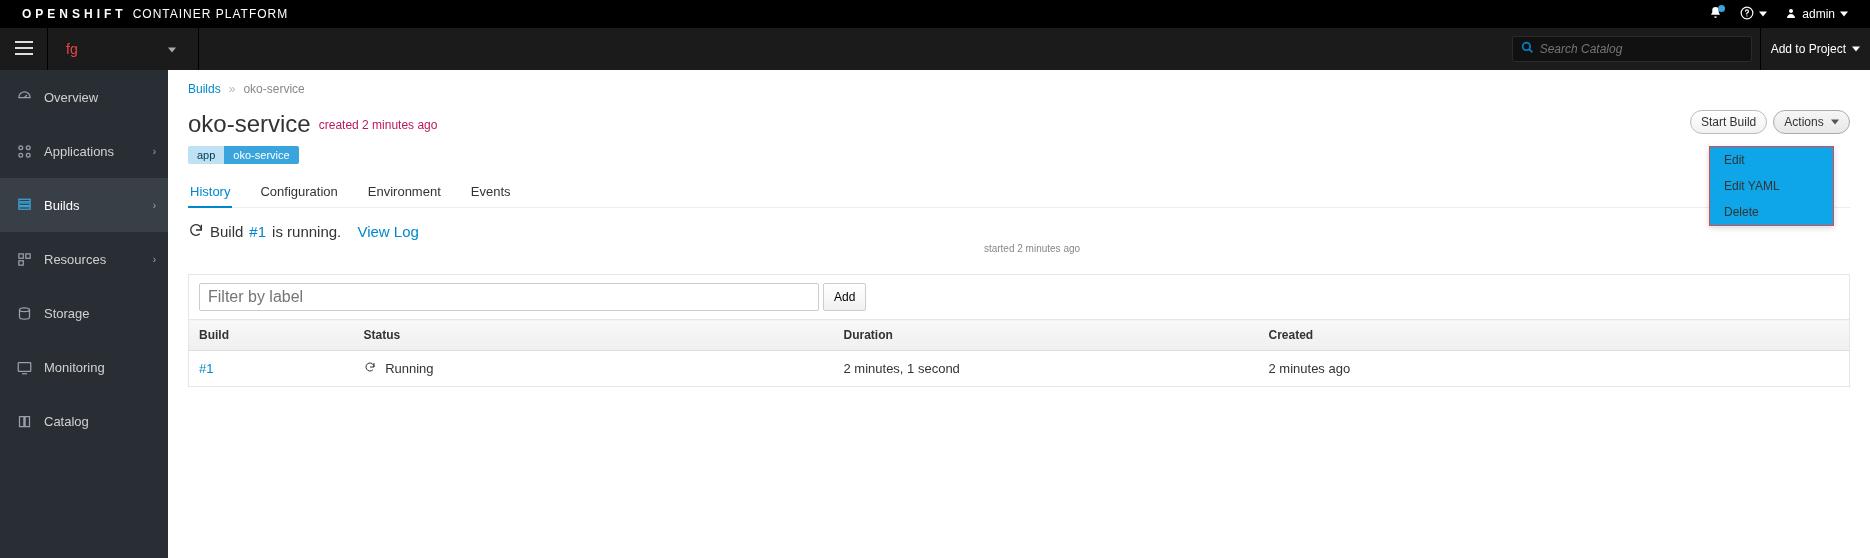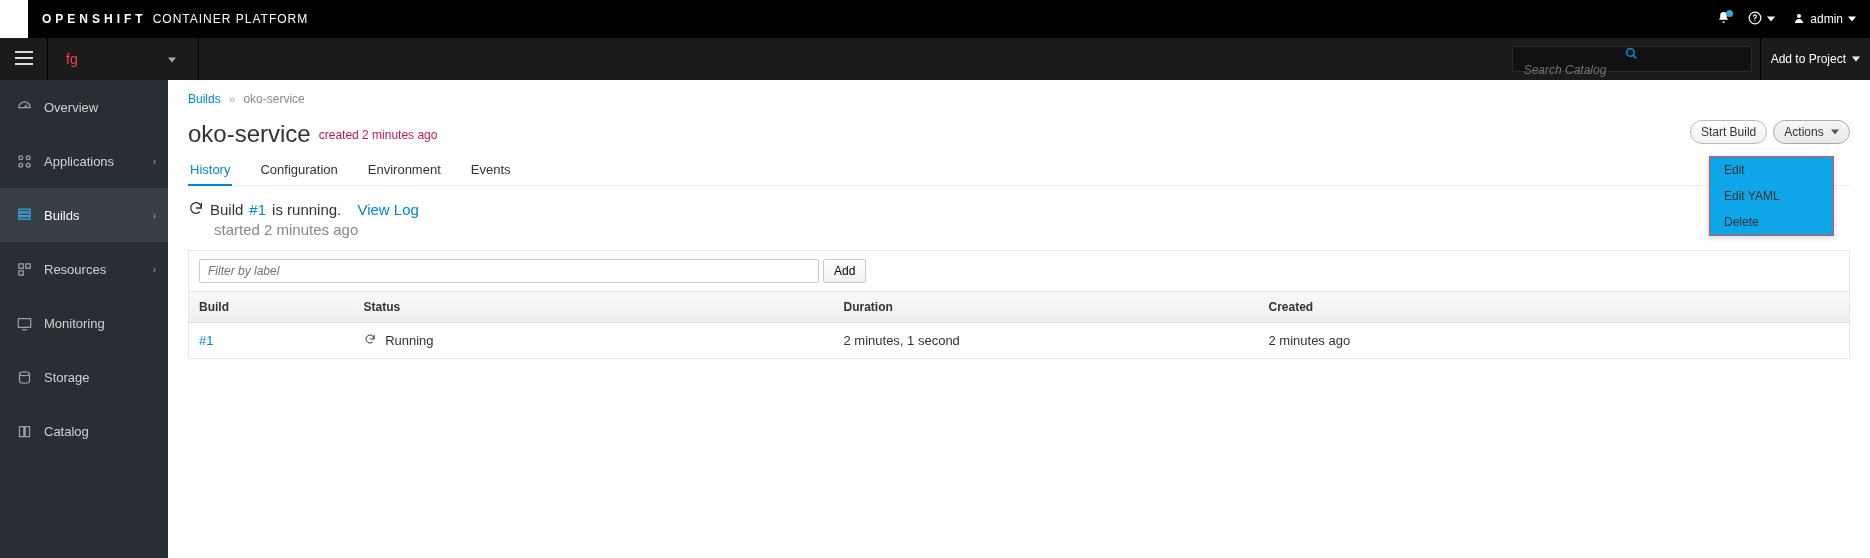--- a/index.html
+++ b/index.html
@@ -1,33 +1,33 @@
 <!DOCTYPE html>
 <html><head>
 <meta charset="utf-8">
 <style>
   * { box-sizing: border-box; margin: 0; padding: 0; }
   body { font-family: "Helvetica Neue", Arial, sans-serif; font-size: 13px; color: #333; background: #fff; width: 1870px; }
 
   
-  .masthead { background: #000; color: #fff; height: 38px; display: flex; align-items: center; padding: 0 14px; font-size: 12px; margin-left: 28px; }
+  .masthead { background: #000; color: #fff; height: 28px; display: flex; align-items: center; padding: 0 22px; font-size: 12px; }
   .masthead .brand { letter-spacing: 4px; font-weight: 700; font-size: 12px; }
   .masthead .brand-sub { font-weight: 300; letter-spacing: 1px; margin-left: 6px; font-size: 12px; }
   .masthead .spacer { flex: 1; }
   .masthead .mh-item { margin-left: 18px; display: flex; align-items: center; gap: 5px; cursor: pointer; font-size: 12px; }
   .mh-bell { position: relative; }
   .mh-bell .dot { position: absolute; top: -1px; right: -3px; width: 7px; height: 7px; background: #39a5dc; border-radius: 50%; }
 
   
   .contextbar { background: #1b1b1b; height: 42px; display: flex; align-items: center; color: #d0d0d0; font-size: 13px; }
   .hamburger-cell { width: 48px; height: 100%; display: flex; align-items: center; justify-content: center; border-right: 1px solid #000; cursor: pointer; }
   .hamburger-cell svg { stroke: #ddd; }
   .project-select { height: 100%; display: flex; align-items: center; padding: 0 22px 0 18px; cursor: pointer; gap: 90px; font-size: 14px; color: #ef4444; border-right: 1px solid #000; min-width: 150px; }
   .context-spacer { flex: 1; }
-  .search-wrap { display: flex; align-items: center; background: #111; border: 1px solid #2a2a2a; border-radius: 2px; height: 26px; padding: 0 8px; width: 240px; margin-right: 8px; flex-direction: column; }
+  .search-wrap { display: flex; align-items: center; background: #111; border: 1px solid #2a2a2a; border-radius: 2px; height: 26px; padding: 0 8px; width: 240px; margin-right: 8px; }
   .search-wrap input { background: transparent; border: none; outline: none; color: #ccc; font-size: 12px; font-style: italic; width: 100%; }
   .add-proj { height: 100%; display: flex; align-items: center; padding: 0 10px; color: #fff; font-size: 12px; cursor: pointer; border-left: 1px solid #000; gap: 6px; }
 
   
   .layout { display: flex; }
   .sidebar { width: 168px; background: #292e34; color: #d1d1d1; min-height: 488px; }
   .side-item { display: flex; align-items: center; height: 54px; padding: 17px 16px; cursor: pointer; font-size: 13px; color: #d1d1d1; gap: 12px; position: relative; }
   .side-item.active { background: #383f47; color: #fff; }
   .side-item .chev { position: absolute; right: 12px; font-size: 10px; color: #aaa; }
   .side-icon { width: 16px; height: 16px; display: inline-flex; align-items: center; justify-content: center; }
@@ -56,25 +56,25 @@
 
   
   .tabs { display: flex; gap: 26px; border-bottom: 1px solid #ededed; margin-bottom: 14px; }
   .tab { padding: 6px 2px 8px; font-size: 13px; color: #333; cursor: pointer; position: relative; }
   .tab.active { color: #0088ce; }
   .tab.active::after { content:""; position:absolute; left:0; right:0; bottom:-1px; height:2px; background:#0088ce; }
 
   
   .status-line { display: flex; align-items: center; gap: 6px; font-size: 15px; margin-bottom: 2px; }
   .status-line a { color:#0088ce; text-decoration:none; }
-  .status-sub { font-size: 15px; color:#888; margin-left: 26px; margin-bottom: 12px; }
+  .status-sub { font-size: 10px; color:#888; margin-left: 26px; margin-bottom: 20px; text-align: center; }
 
   
   .filter-row { display:flex; gap:4px; margin-bottom: 0; padding: 8px 10px; border:1px solid #e6e6e6; border-bottom:none; }
-  .filter-row input { flex: 0 0 620px; border:1px solid #ccc; border-radius:2px; padding:4px 8px; font-size:12px; font-style:italic; }
+  .filter-row input { flex: 0 0 620px; border:1px solid #ccc; border-radius:2px; padding:4px 8px; font-size:16px; }
   .btn-add { border:1px solid #ccc; background:linear-gradient(#fff,#f1f1f1); padding:4px 10px; font-size:12px; cursor:pointer; border-radius:2px; }
 
   
   table { width:100%; border-collapse:collapse; border:1px solid #e6e6e6; }
   thead th { text-align:left; font-weight:600; font-size:12px; padding:8px 10px; background: linear-gradient(#f8f8f8,#efefef); border-bottom:1px solid #ddd; }
   tbody td { font-size:13px; padding:10px 10px; border-top:1px solid #eee; }
   tbody a { color:#0088ce; text-decoration:none; }
 
   
   .dropdown { position:absolute; right:16px; top:36px; background:#0ea5e9; border:1px solid #ef4444; box-shadow:0 2px 6px rgba(0,0,0,.15); min-width:125px; z-index:10; }
@@ -213,34 +213,34 @@
             <rect x="14" y="3" width="7" height="7"></rect>
             <rect x="3" y="14" width="7" height="7"></rect>
           </svg>
         </span>
       <span>Resources</span>
       <span class="chev">›</span>
     </div>
     <div class="side-item">
       <span class="side-icon">
           <svg width="15" height="15" viewBox="0 0 24 24" fill="none" stroke="#9aa0a6" stroke-width="2">
+            <ellipse cx="12" cy="6" rx="8" ry="3"></ellipse>
+            <path d="M4 6v12c0 1.7 3.6 3 8 3s8-1.3 8-3V6"></path>
+          </svg>
+        </span>
+      <span>Storage</span>
+    </div>
+    <div class="side-item">
+      <span class="side-icon">
+          <svg width="15" height="15" viewBox="0 0 24 24" fill="none" stroke="#9aa0a6" stroke-width="2">
             <rect x="2" y="4" width="20" height="14" rx="1"></rect>
             <line x1="8" y1="22" x2="16" y2="22"></line>
           </svg>
         </span>
       <span>Monitoring</span>
-    </div>
-    <div class="side-item">
-      <span class="side-icon">
-          <svg width="15" height="15" viewBox="0 0 24 24" fill="none" stroke="#9aa0a6" stroke-width="2">
-            <ellipse cx="12" cy="6" rx="8" ry="3"></ellipse>
-            <path d="M4 6v12c0 1.7 3.6 3 8 3s8-1.3 8-3V6"></path>
-          </svg>
-        </span>
-      <span>Storage</span>
     </div>
     <div class="side-item">
       <span class="side-icon">
           <svg width="15" height="15" viewBox="0 0 24 24" fill="none" stroke="#9aa0a6" stroke-width="2">
             <path d="M4 4h7v16H4zM13 4h7v16h-7z"></path>
           </svg>
         </span>
       <span>Catalog</span>
     </div>
   </nav>
@@ -268,20 +268,23 @@
           </span>
         </button>
         <div class="dropdown">
           <div class="dd-item">Edit</div>
           <div class="dd-item">Edit YAML</div>
           <div class="dd-item">Delete</div>
         </div>
       </div>
     </div>
 
+    <div class="labels-row">
+      <span class="lbl lbl-key">app</span><span class="lbl lbl-val">oko-service</span>
+    </div>
 
     <div class="tabs">
       <div class="tab active">History</div>
       <div class="tab">Configuration</div>
       <div class="tab">Environment</div>
       <div class="tab">Events</div>
     </div>
 
     <div class="status-line">
       <span class="sync-icon">

